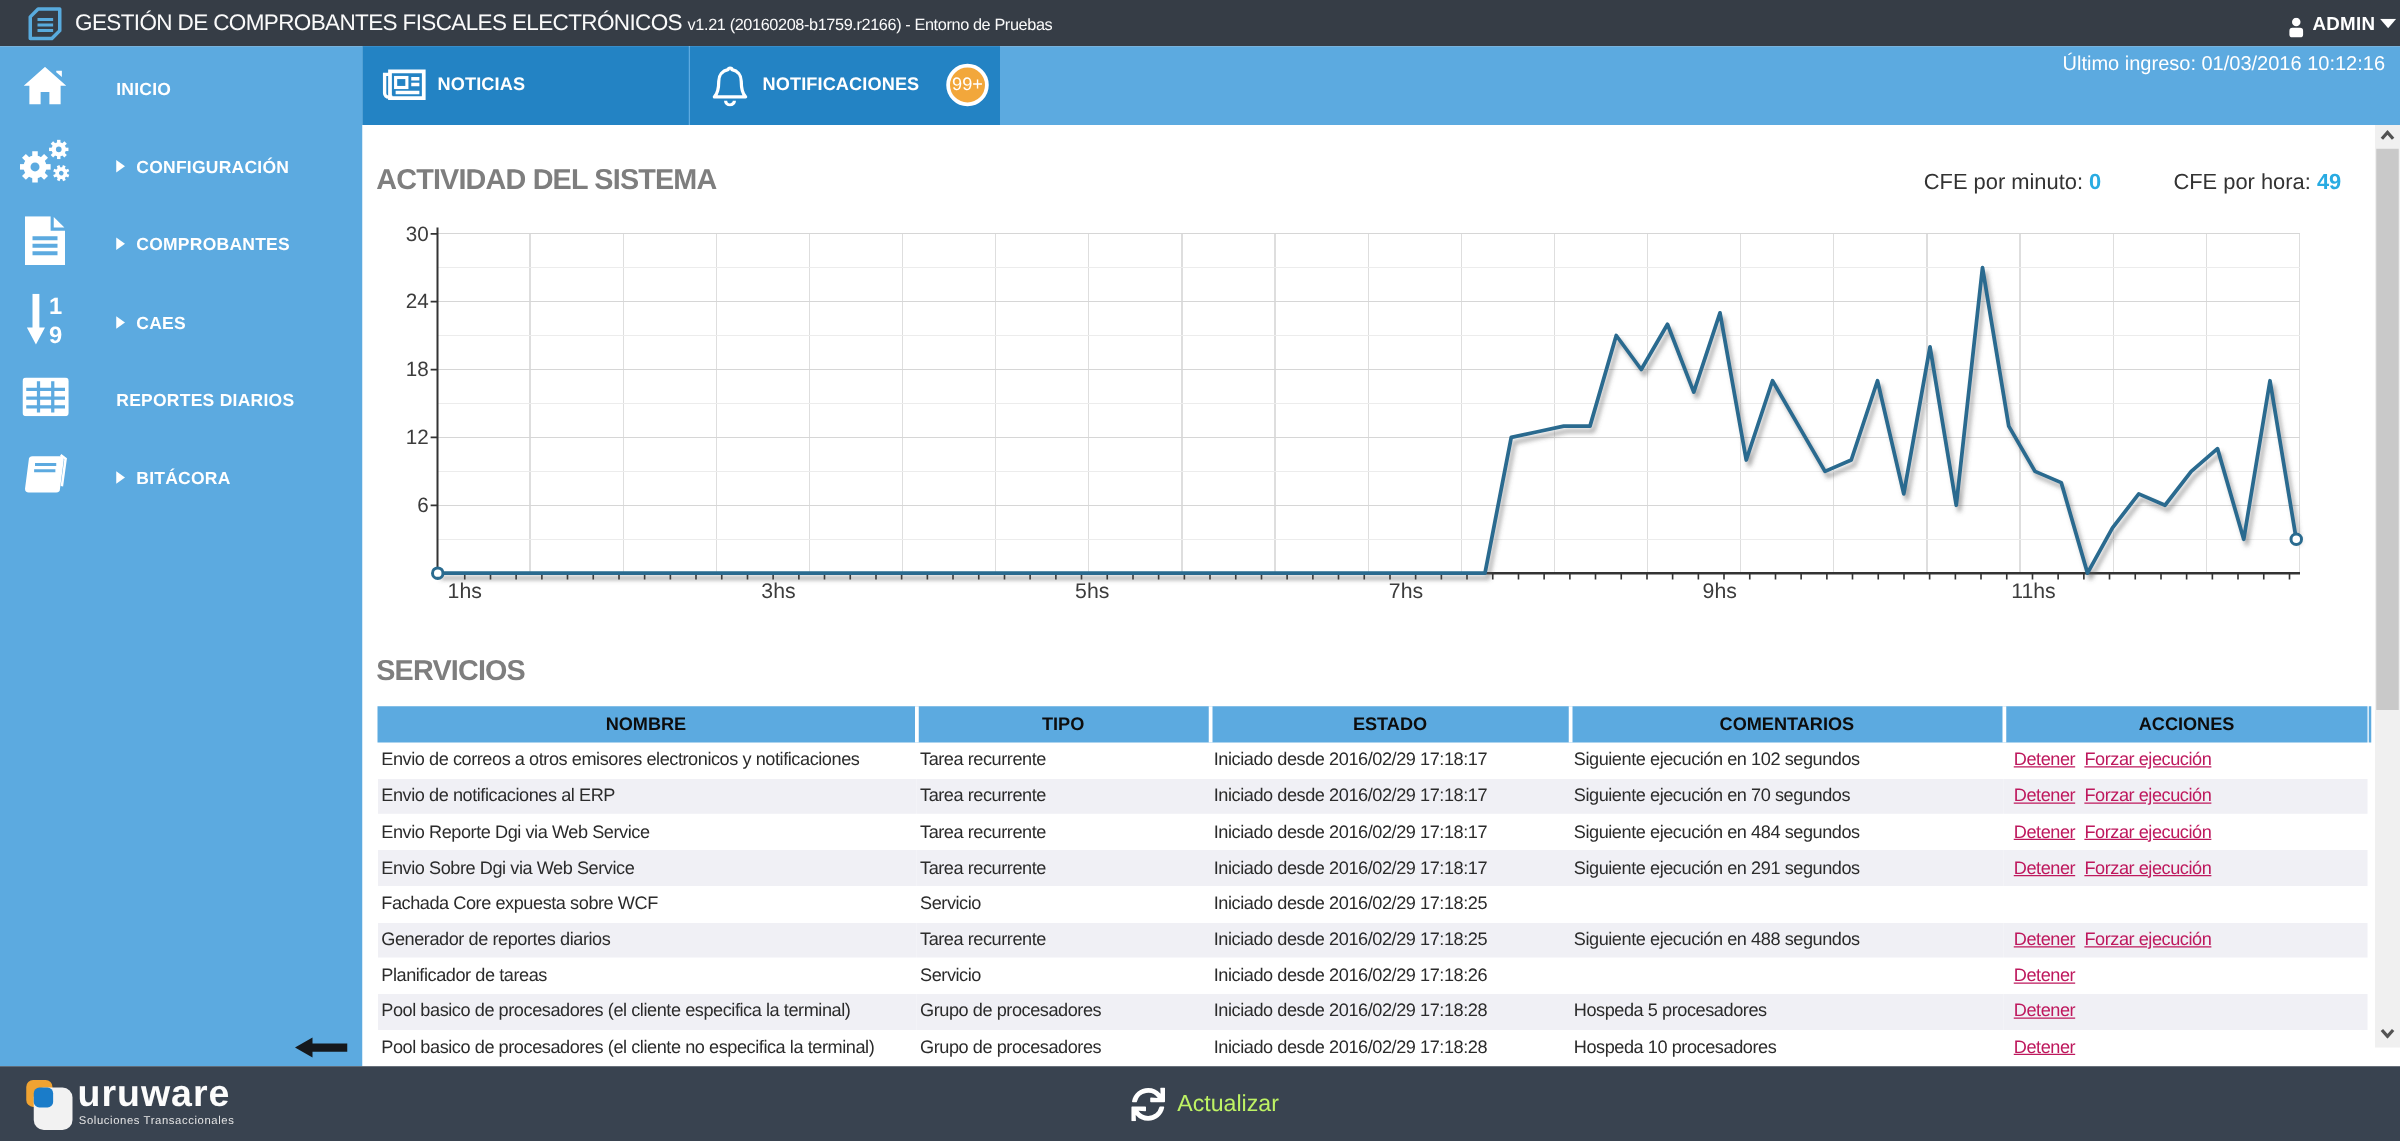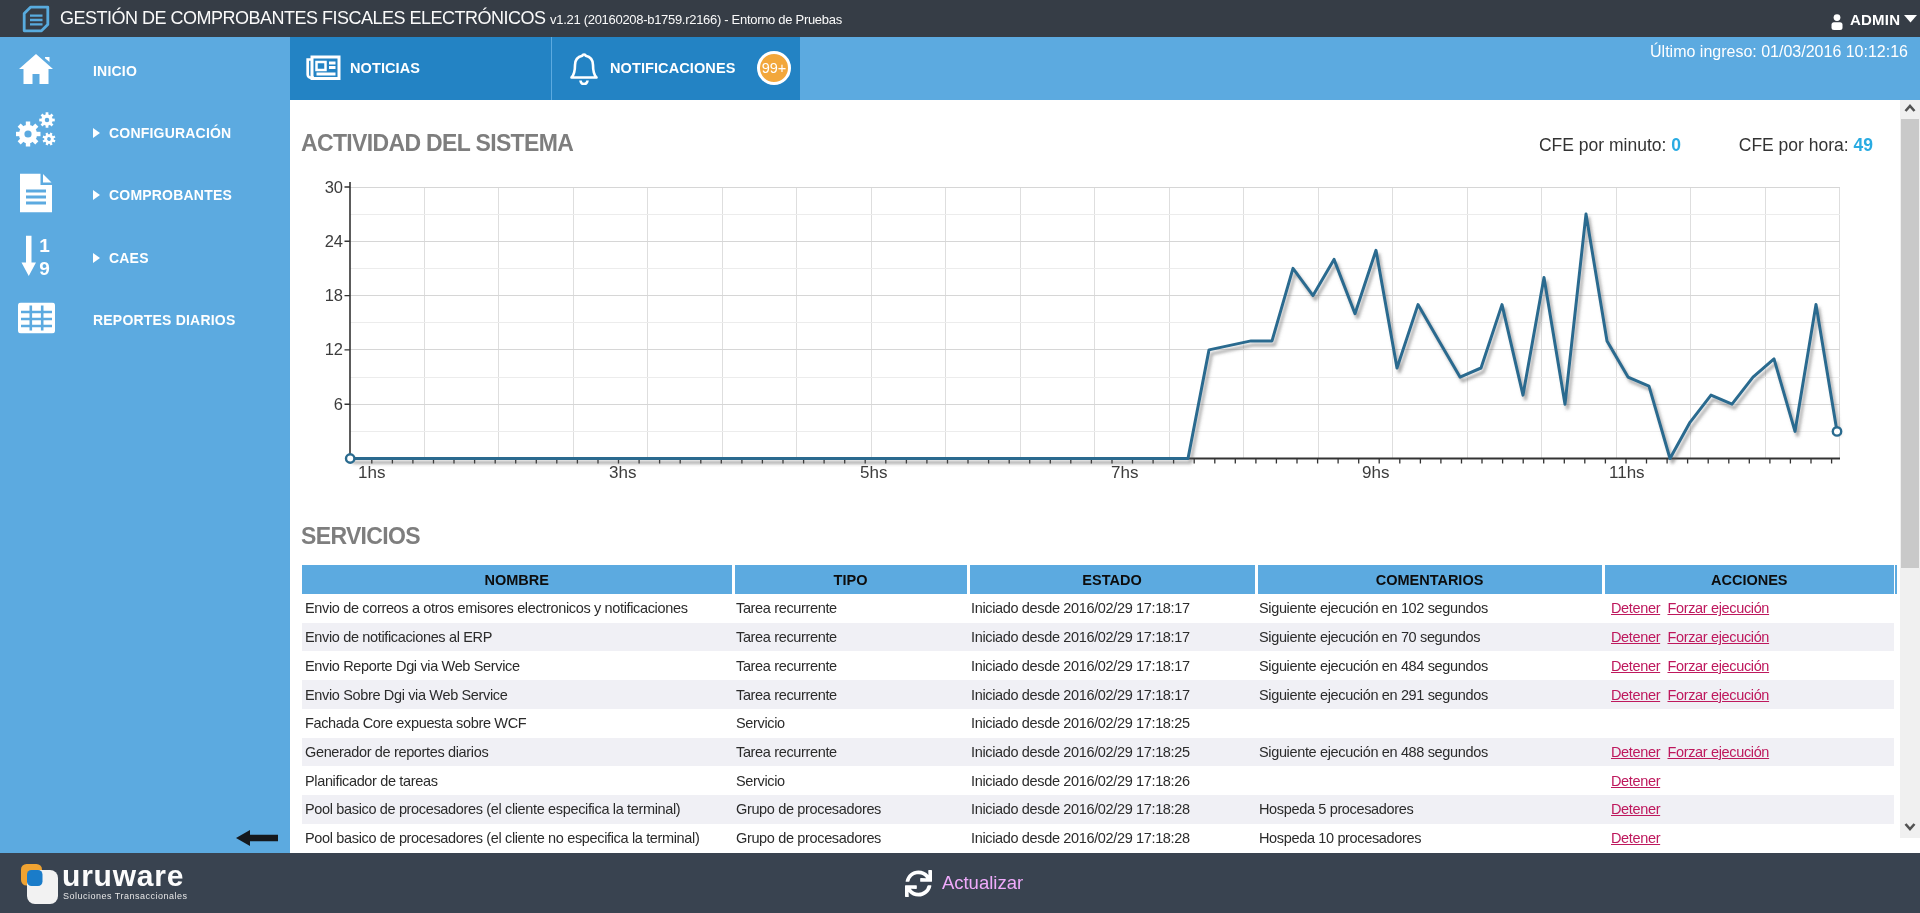--- a/index.html
+++ b/index.html
@@ -49,21 +49,21 @@
   tr.alt td { background:#f0f0f5; }
   td a { color:#be185d; text-decoration:underline; }
 
   
   #sbar { position:absolute; left:1900px; top:100px; width:20px; height:738px; background:#f0f0f0; }
   #sthumb { position:absolute; left:1px; top:19px; width:18px; height:449px; background:#c9c9c9; }
 
   
   #footer { position:absolute; left:0; top:853px; width:1920px; height:60px; background:#394350; }
   #actualizar { position:absolute; left:0; top:0; width:1920px; height:60px;
-     display:flex; align-items:center; justify-content:center; color:#f0abfc; font-size:18.5px; padding-left:8px; }
+     display:flex; align-items:center; justify-content:center; color:#bef264; font-size:18.5px; padding-left:8px; }
 </style>
 </head>
 <body>
 
 <div id="topbar">
   <svg class="abs" style="left:22px;top:5px" width="28" height="28" viewBox="0 0 28 28">
     <path d="M8.5 2.2 H25.8 V19.5 L19.5 25.8 H2.2 V8.5 Z" stroke="#58abde" stroke-width="2.8" fill="none" stroke-linejoin="round"></path>
     <path d="M8 10.6 H20.5 M8 15 H20.5 M8 19.4 H20.5" stroke="#58abde" stroke-width="2.4" fill="none"></path>
   </svg>
   <div class="title">GESTIÓN DE COMPROBANTES FISCALES ELECTRÓNICOS <small>v1.21 (20160208-b1759.r2166) - Entorno de Pruebas</small></div>
@@ -163,20 +163,28 @@
   <text x="24.5" y="39.5" text-anchor="middle" font-size="19" font-weight="bold" fill="#fff" font-family="Liberation Sans,sans-serif">9</text>
 </svg></div>
     <div class="lbl"><span class="caret"></span>CAES</div>
   </div>
   <div class="mitem">
     <div class="ic" id="ic-rep"><svg width="37" height="31" viewBox="0 0 37 31">
   <rect x="0" y="0" width="37" height="31" rx="3" fill="#fff"></rect>
   <path d="M3 9.5 H34 M3 16.5 H34 M3 23.5 H34 M12.8 3 V28 M24.2 3 V28" stroke="#5caae0" stroke-width="2.6" fill="none"></path>
 </svg></div>
     <div class="lbl">REPORTES DIARIOS</div>
+  </div>
+  <div class="mitem">
+    <div class="ic" id="ic-bit"><svg width="36" height="33" viewBox="0 0 36 33">
+  <path d="M8 2 H30 a3 3 0 0 1 3 3 L30 28 a3 3 0 0 1 -3 3 H5 a3 3 0 0 1 -3 -3 L5 5 a3 3 0 0 1 3 -3 Z" fill="#fff"></path>
+  <path d="M30.5 1 L34.5 4 L31.5 26" stroke="#fff" stroke-width="2" fill="none"></path>
+  <path d="M10 8.5 H27 M9.3 13.5 H26.3" stroke="#5caae0" stroke-width="2.4" fill="none"></path>
+</svg></div>
+    <div class="lbl"><span class="caret"></span>BITÁCORA</div>
   </div>
   <svg class="abs" style="left:236px;top:791px" width="42" height="20" viewBox="0 0 42 20">
     <path d="M0 10 L14 2 L14 6.7 H42 V13.3 H14 V18 Z" fill="#15181c"></path>
   </svg>
 </div>
 
 <div id="tabstrip">
   <div class="tab" id="tab-noticias">
     <svg class="abs" style="left:14px;top:18px" width="37" height="27" viewBox="0 0 37 27">
       <path d="M8 2 H35 V23.5 H8 Z" fill="none" stroke="#fff" stroke-width="3"></path>

